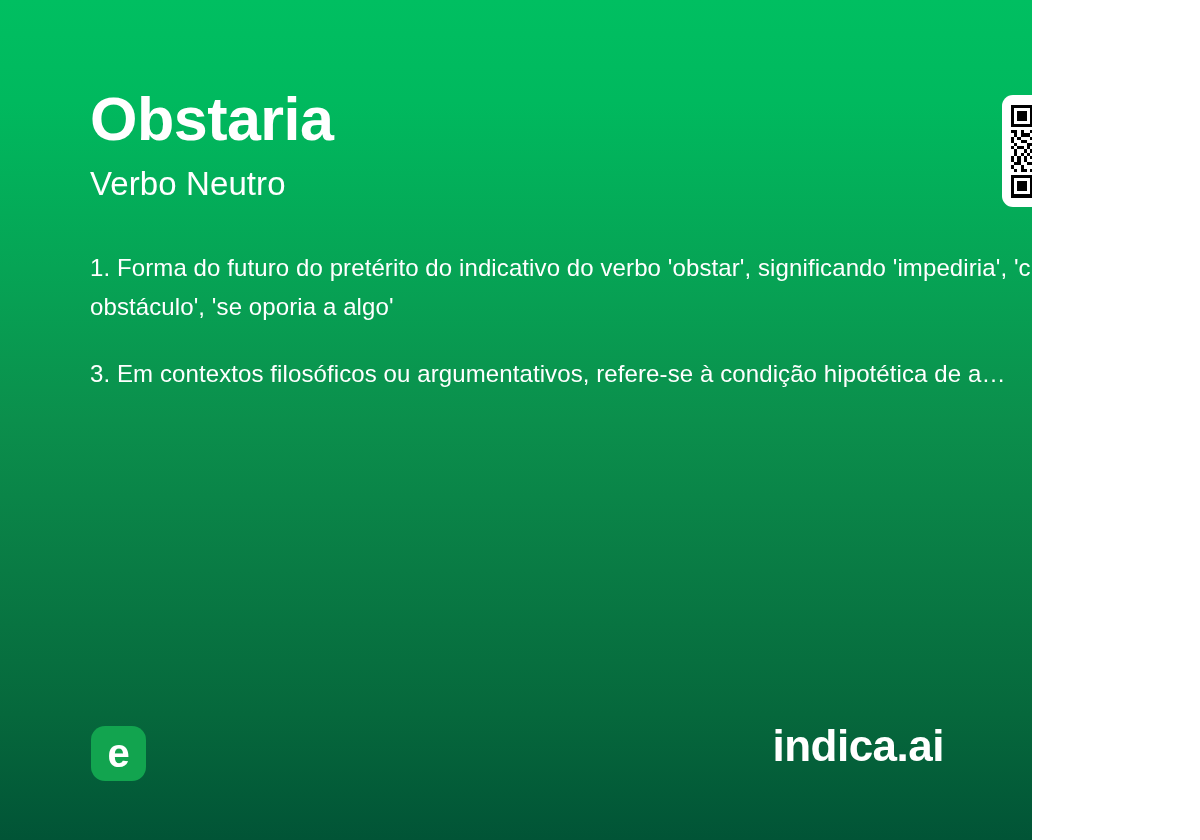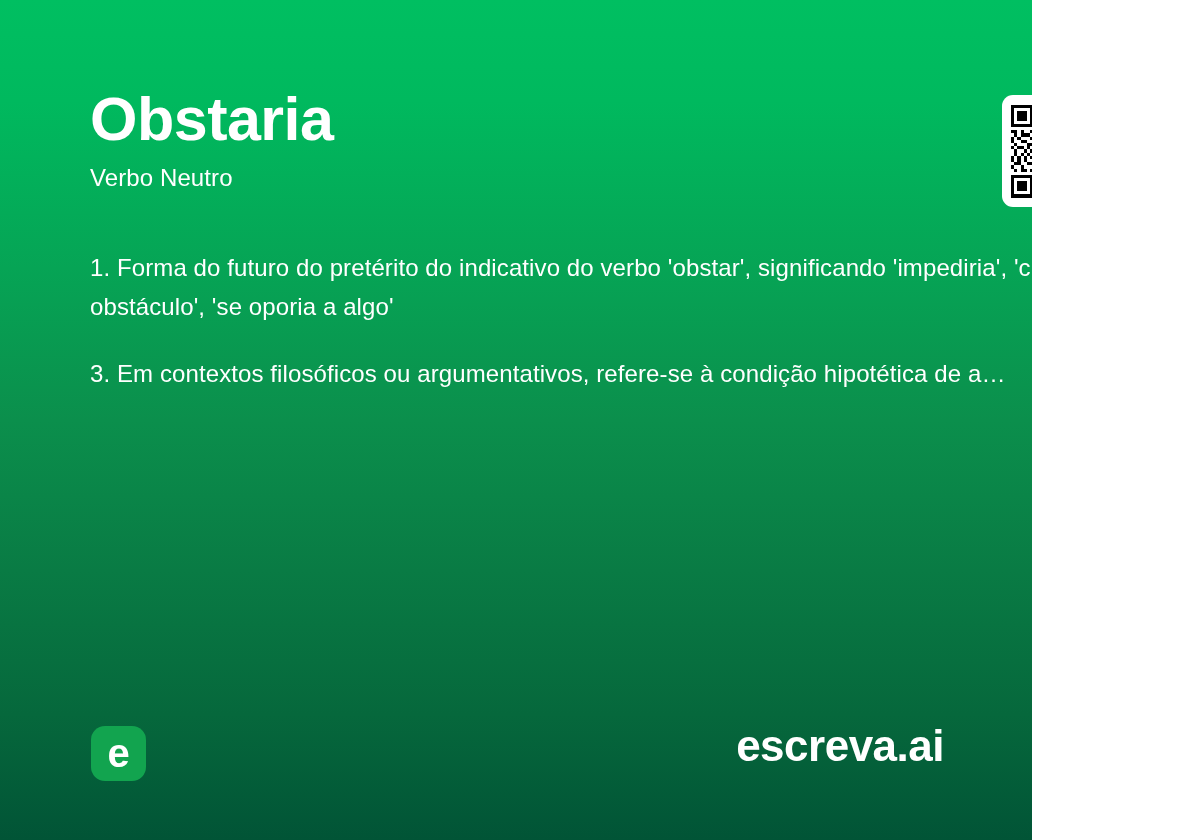--- a/index.html
+++ b/index.html
@@ -41,21 +41,21 @@
   .word-title {
     font-size:61px;
     font-weight:700;
     line-height:1.04;
     color:#ffffff;
     letter-spacing:-0.5px;
   }
 
   .word-pos {
     margin-top:13px;
-    font-size:24px;
+    font-size:33px;
     font-weight:500;
     line-height:1.2;
     color:#ffffff;
     letter-spacing:0.1px;
   }
 
   
   .qr-card {
     position:absolute;
     left:1002px;
@@ -386,15 +386,15 @@
 
   <div class="definitions">
     <div class="definition">1. Forma do futuro do pretérito do indicativo do verbo 'obstar', significando 'impediria', 'criaria obstáculo', 'se oporia a algo'</div>
     <div class="definition">3. Em contextos filosóficos ou argumentativos, refere-se à condição hipotética de a…</div>
   </div>
 
   <div class="footer-logo">
     <span class="glyph">e</span>
   </div>
 
-  <div class="footer-brand">escreva.ai</div>
+  <div class="footer-brand">indica.ai</div>
 
 </div>
 
 </body></html>

